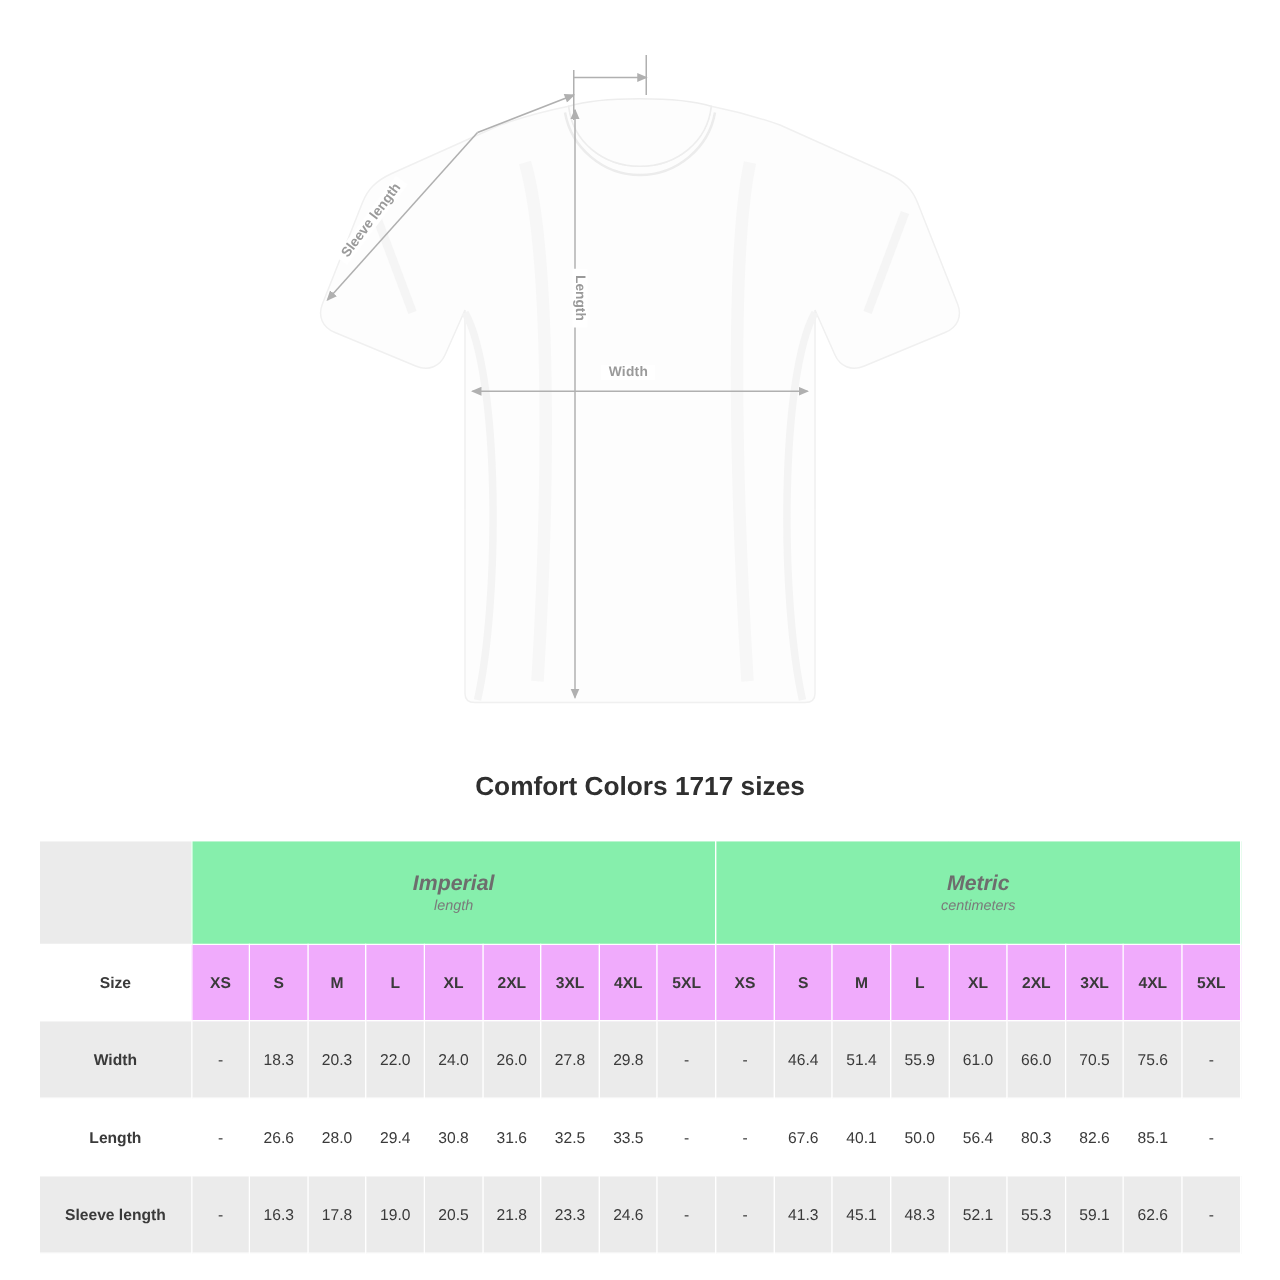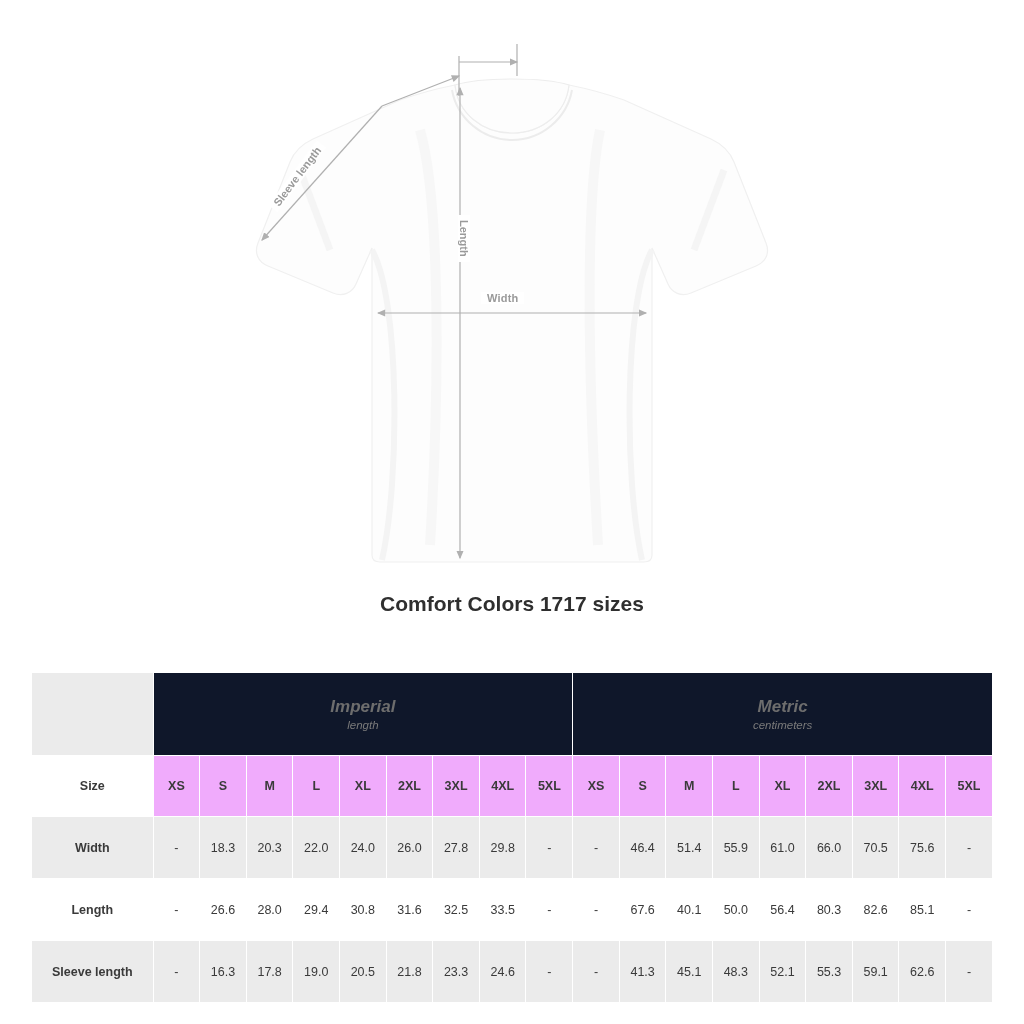--- a/index.html
+++ b/index.html
@@ -82,21 +82,21 @@
     color: #9a9a9a;
     font-size: 11px;
     font-weight: bold;
     white-space: nowrap;
   }
 
   
   .chart-title {
     position: absolute;
     left: 0;
-    top: 592px;
+    top: 618px;
     width: 1024px;
     text-align: center;
     font-size: 21px;
     font-weight: bold;
     color: #2f2f2f;
   }
   .chart-note {
     position: absolute;
     left: 0;
     top: 634px;
@@ -122,21 +122,21 @@
   table.size-chart th,
   table.size-chart td {
     border: 1px solid #ffffff;
     text-align: center;
     vertical-align: middle;
     font-size: 12.5px;
     color: #3a3a3a;
   }
   
   .unit-cell {
-    background: #0f172a;
+    background: #86efac;
     height: 82px;
     padding: 0;
   }
   .unit-cell .unit-name {
     font-size: 17px;
     font-style: italic;
     font-weight: bold;
     color: #6d6d6d;
     line-height: 1.2;
   }

